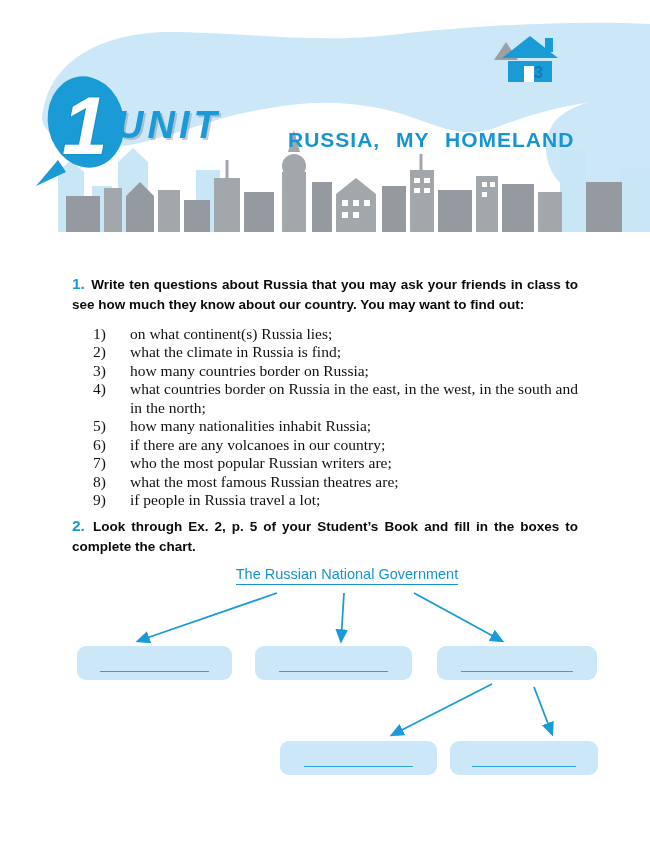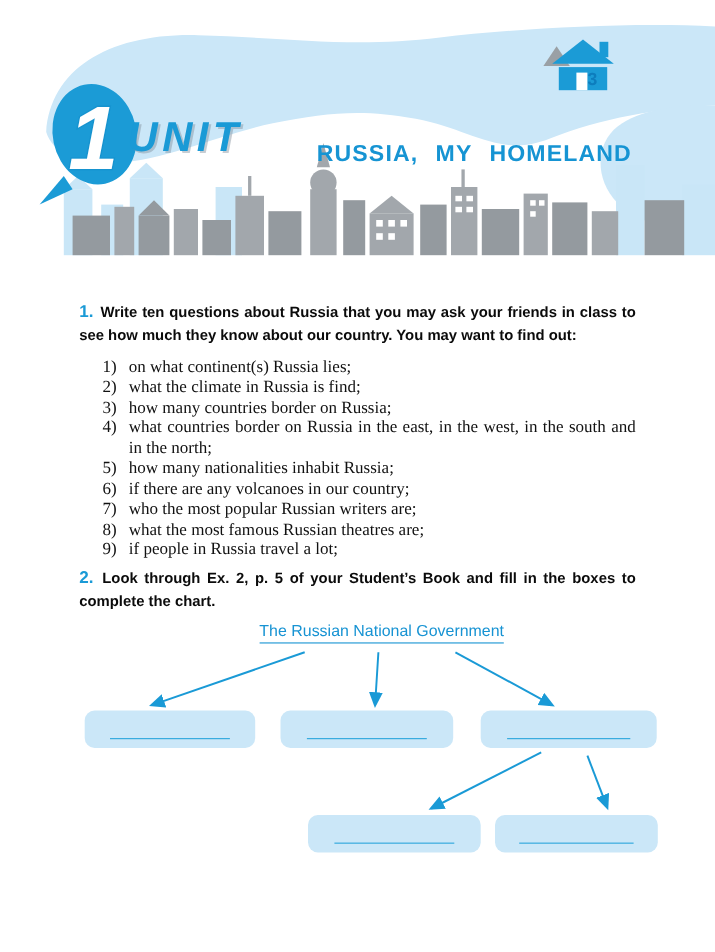--- a/index.html
+++ b/index.html
@@ -36,21 +36,21 @@
     font-weight:bold; font-size:13.5px; color:#0b0b0b;
     line-height:1.5; text-align:justify;
   }
   .ex-num { color:#1A9AD6; font-size:15.5px; padding-right:2px; }
   .ex1-head { margin-top:34px; }
   .ex2-head { margin-top:4px; }
 
   .list { margin-top:9px; font-size:15.5px; line-height:18.5px; color:#111; }
   .li { display:flex; }
   .li .n { flex:0 0 34px; width:34px; text-align:right; }
-  .li .t { flex:1; margin-left:11px; text-align:justify; }
+  .li .t { flex:1; margin-left:24px; text-align:justify; }
 
   
   .chart { position:relative; height:252px; margin:4px -50px 0 -50px; width:650px; }
   .chart-svg { position:absolute; left:0; top:0; }
   .chart-title-wrap { position:absolute; left:0; right:0; top:4px; text-align:center; }
   .chart-title {
     font-family:"Liberation Sans", sans-serif;
     font-size:14.5px; color:#1793D3;
     border-bottom:1.5px solid #1793D3; padding-bottom:2px;
   }

